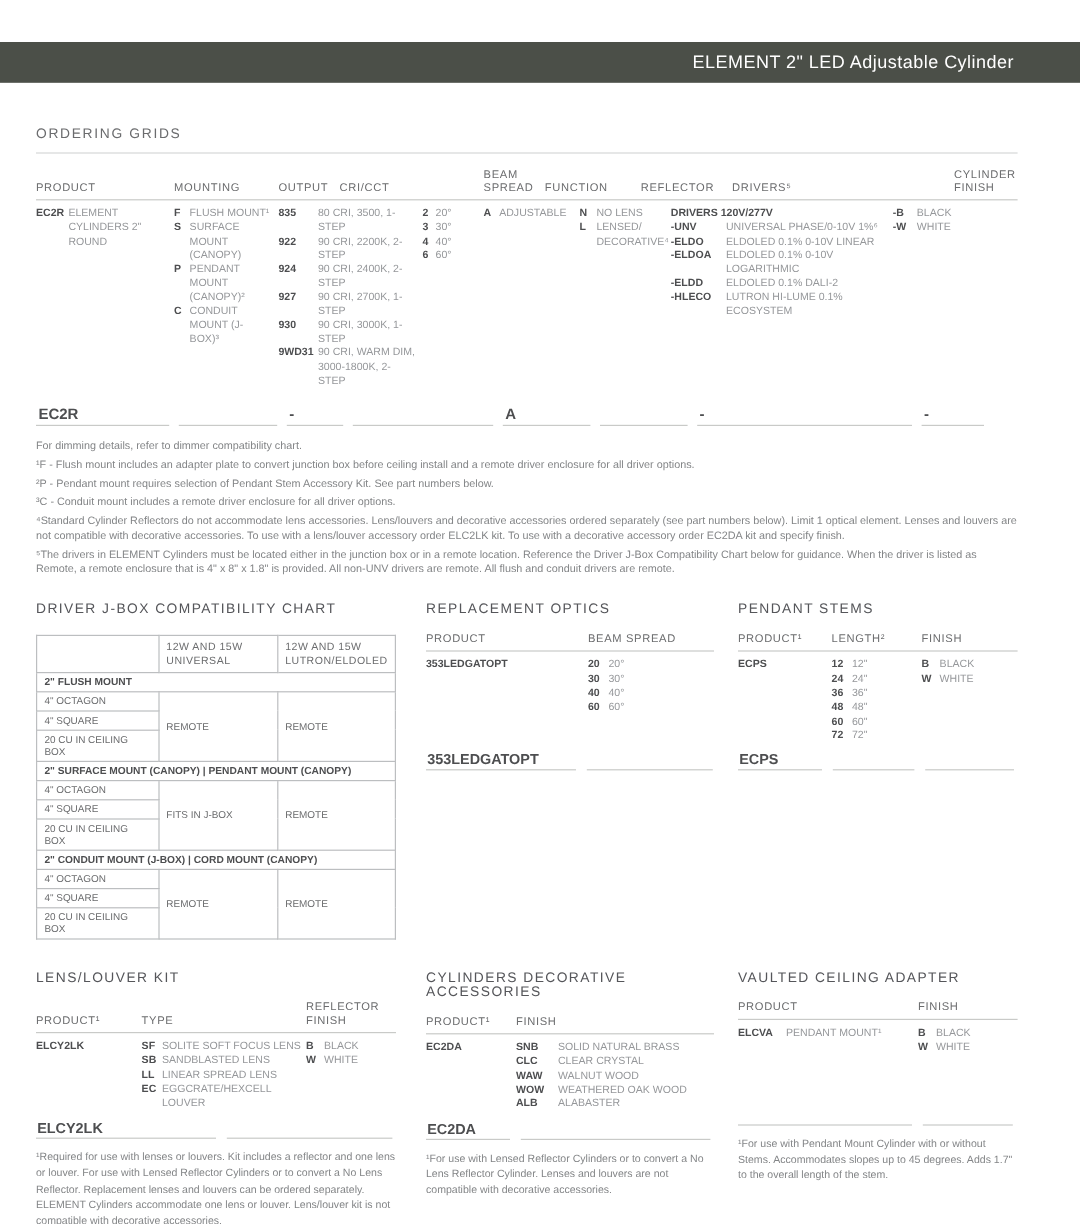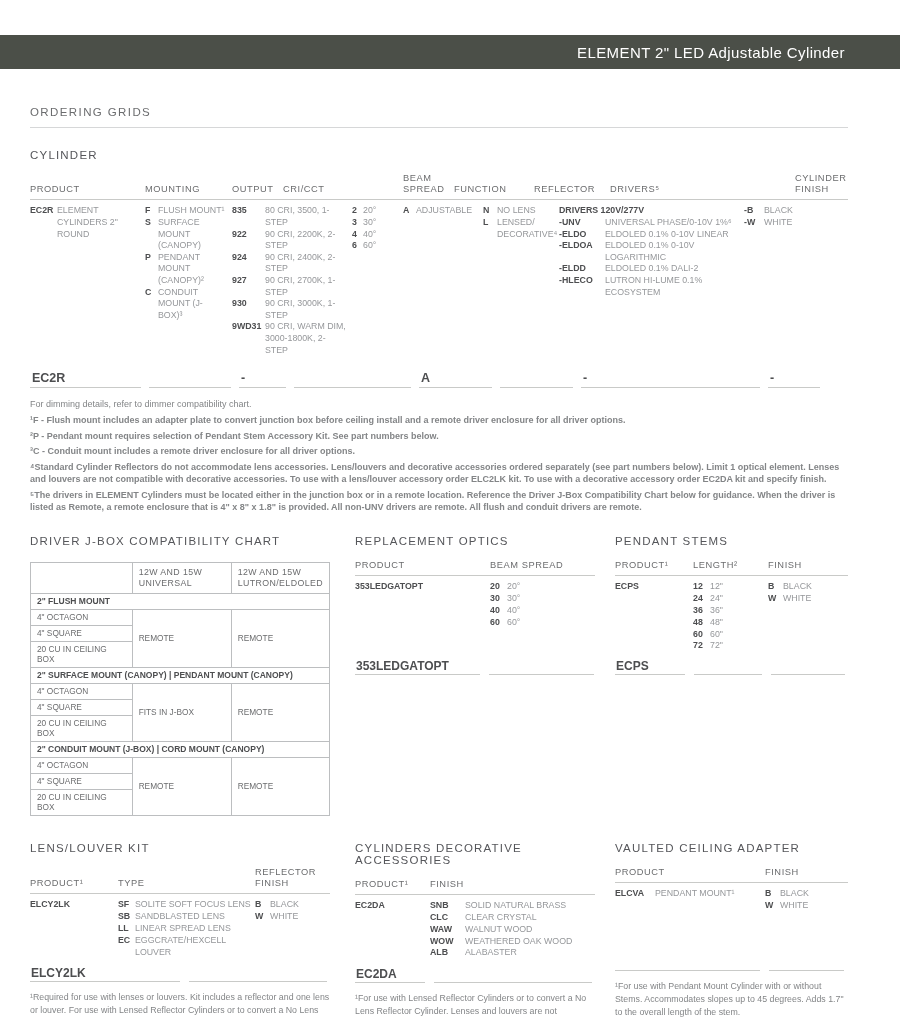--- a/index.html
+++ b/index.html
@@ -44,21 +44,21 @@
   .order { display:flex; gap:8px; margin-top:15px; }
   .order .seg {
     border-bottom:1px solid #c9cac8; height:17px;
     font-size:12.5px; font-weight:700; color:#4d4e50; padding-left:2px; flex-shrink:0;
   }
   .os1{width:111px}.os2{width:82px}.os3{width:47px}.os4{width:117px}
   .os5{width:73px}.os6{width:73px}.os7{width:179px}.os8{width:52px}
 
   .note { font-size:9px; color:#838587; line-height:1.35; }
   .dim { margin-top:10px; }
-  .notes > div { margin-top:3.5px;font-weight:bold; }
+  .notes > div { margin-top:3.5px; }
 
   
   .band { display:flex; margin-top:22px; }
   .bcol1 { width:300px; }
   .bcol2 { width:240px; margin-left:25px; }
   .bcol3 { width:233px; margin-left:20px; }
 
   table.jbox { margin-top:15px; width:300px; border-collapse:collapse; }
   table.jbox td { border:1px solid #bcbec0; padding:2.5px 6px; font-size:8.3px; color:#6b6c6e; }
   table.jbox tr.thead td { font-size:8.8px; letter-spacing:.4px; padding:4px 6px; line-height:1.25; }
@@ -102,21 +102,20 @@
 <body>
 
 <div class="topbar">
   <span class="title">ELEMENT 2" LED Adjustable Cylinder</span>
 </div>
 
 <div class="content">
 
   <div class="pg-section">ORDERING GRIDS</div>
 
-  <div class="sec-title cyl">CYLINDER</div>
 
   <div class="ogrid-head">
     <div class="col c1">PRODUCT</div>
     <div class="col c2">MOUNTING</div>
     <div class="col c3">OUTPUT</div>
     <div class="col c4">CRI/CCT</div>
     <div class="col c5">BEAM SPREAD</div>
     <div class="col c6">FUNCTION</div>
     <div class="col c7">REFLECTOR</div>
     <div class="col c8">DRIVERS⁵</div>

